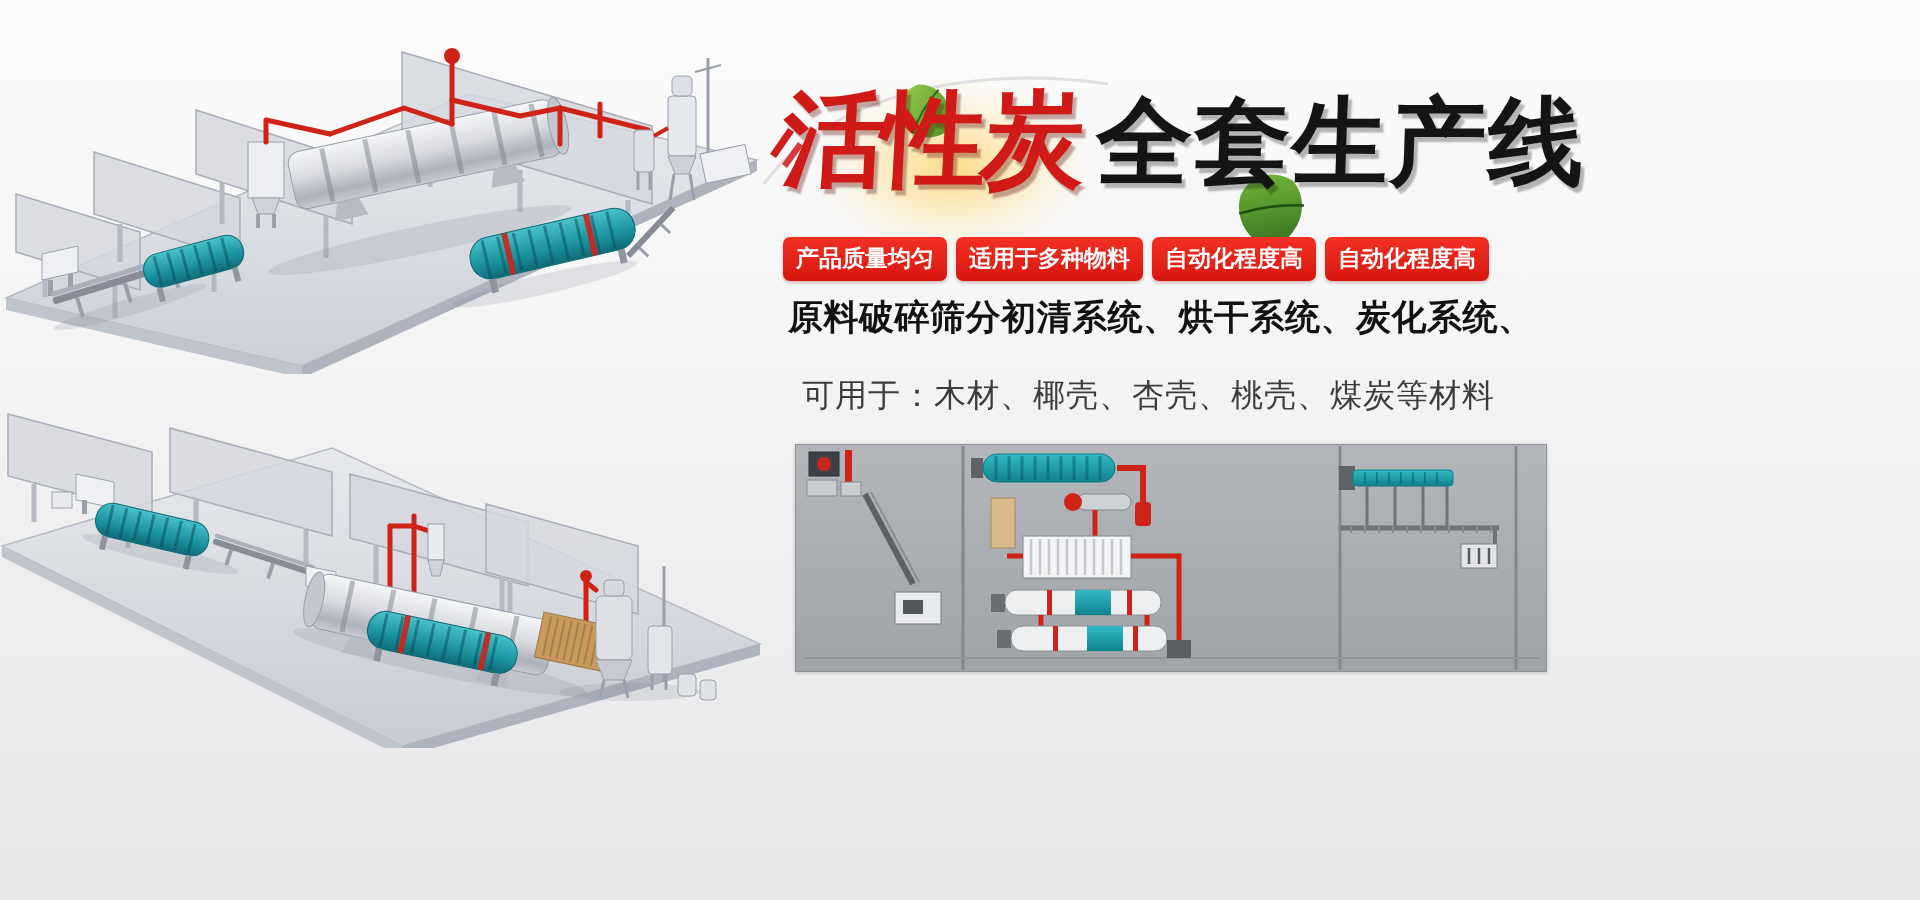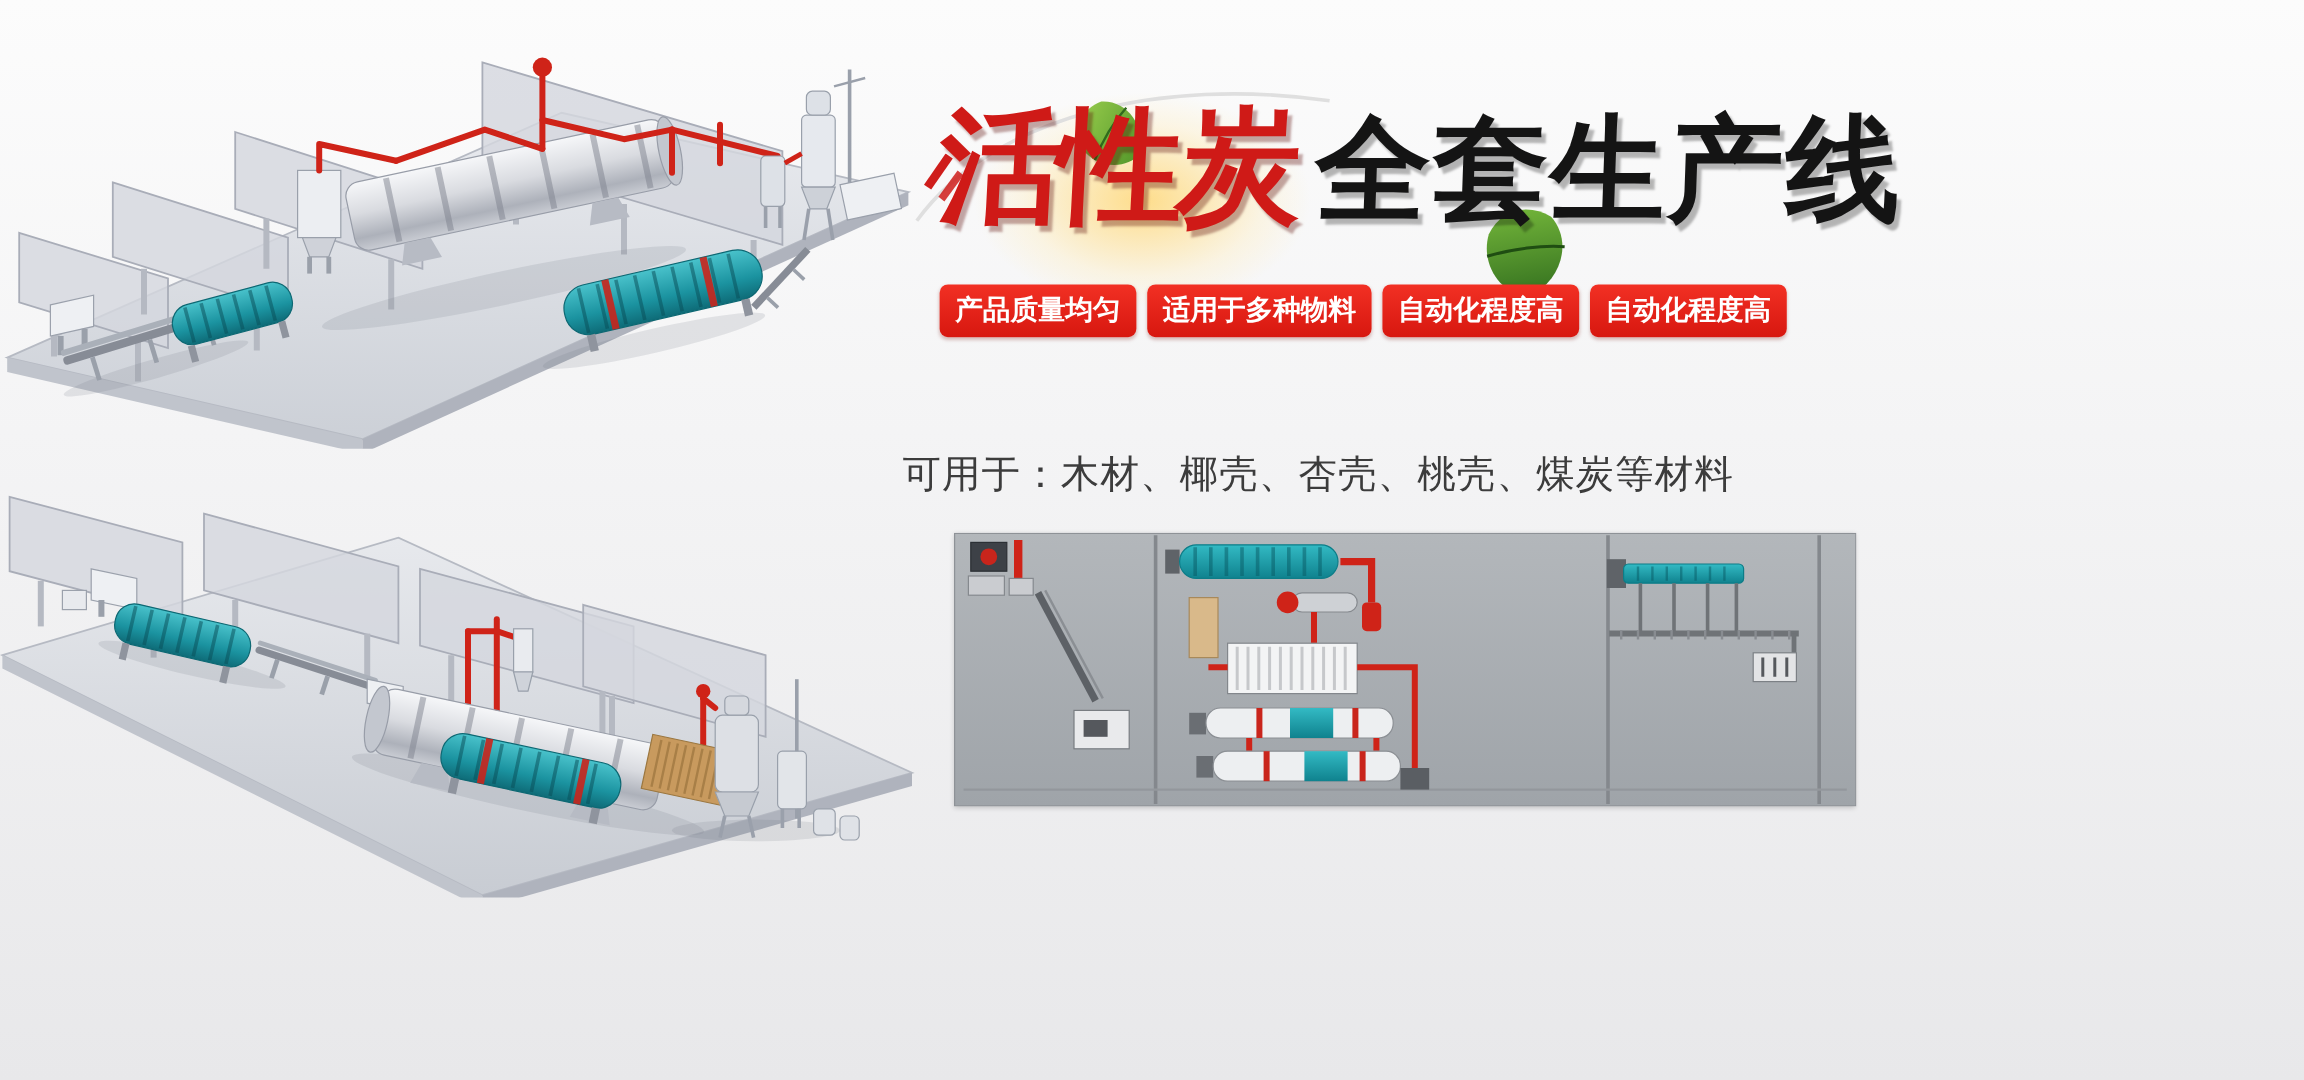--- a/index.html
+++ b/index.html
@@ -47,21 +47,21 @@
     color:#fff;font-weight:700;font-size:23px;line-height:1.2;
     padding:8px 13px;border-radius:7px;white-space:nowrap;
     box-shadow:0 2px 3px rgba(120,10,5,.25);
   }
 
   .desc-bold{
     position:absolute;left:788px;top:297px;z-index:2;
     font-size:35px;font-weight:700;color:#121212;line-height:1.14;letter-spacing:0.5px;white-space:nowrap;
   }
   .desc-light{
-    position:absolute;left:752px;top:374px;z-index:2;
+    position:absolute;left:802px;top:374px;z-index:2;
     font-size:32px;font-weight:400;color:#3c3c3c;letter-spacing:1px;white-space:nowrap;text-align:right;
   }
 
   .schematic{
     position:absolute;left:795px;top:444px;width:752px;height:228px;z-index:2;
     box-shadow:0 1px 4px rgba(0,0,0,.18);
   }
 </style>
 </head>
 <body>
@@ -368,20 +368,21 @@
   </div>
 
   <div class="badges">
     <span class="badge">产品质量均匀</span>
     <span class="badge">适用于多种物料</span>
     <span class="badge">自动化程度高</span>
     <span class="badge">自动化程度高</span>
   </div>
 
   <div class="desc-bold">
+    <div>原料破碎筛分初清系统、烘干系统、炭化系统、</div>
   </div>
   <div class="desc-light">可用于：木材、椰壳、杏壳、桃壳、煤炭等材料</div>
 
   <svg class="schematic" width="752" height="228" viewBox="0 0 752 228">
     <defs>
       <linearGradient id="s-bg" x1="0" y1="0" x2="0" y2="1">
           <stop offset="0" stop-color="#b3b7bb"></stop>
           <stop offset="1" stop-color="#9fa4a9"></stop>
         </linearGradient>
       <linearGradient id="s-teal" x1="0" y1="0" x2="0" y2="1">

